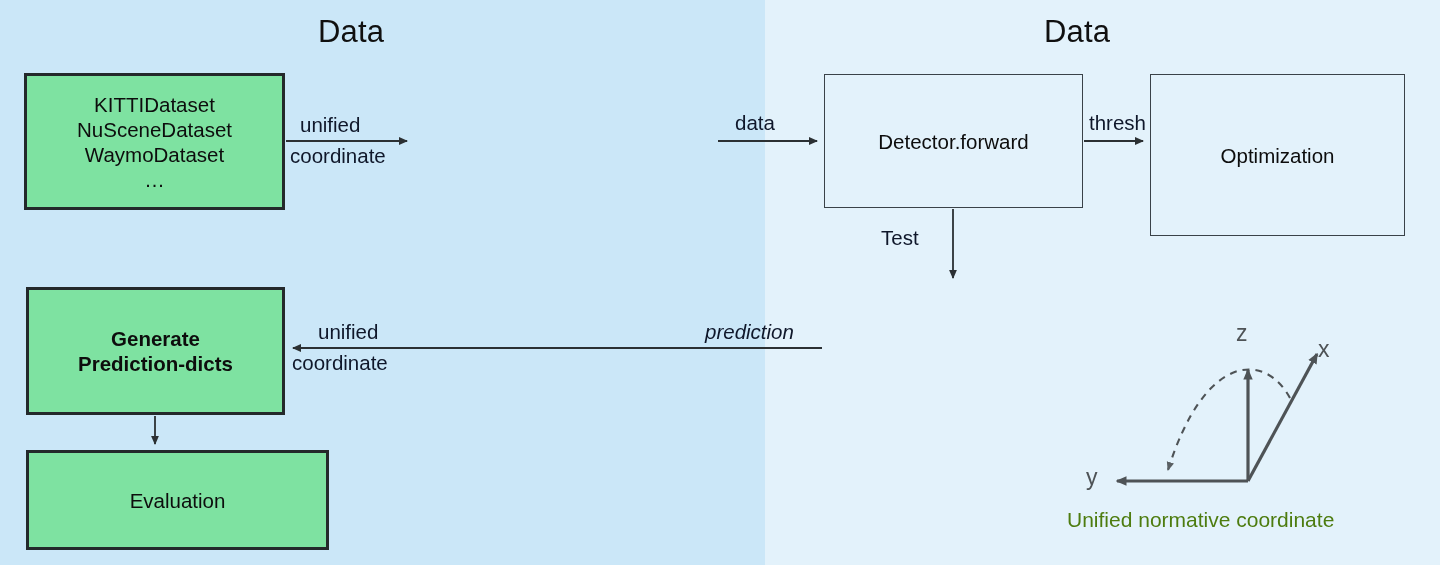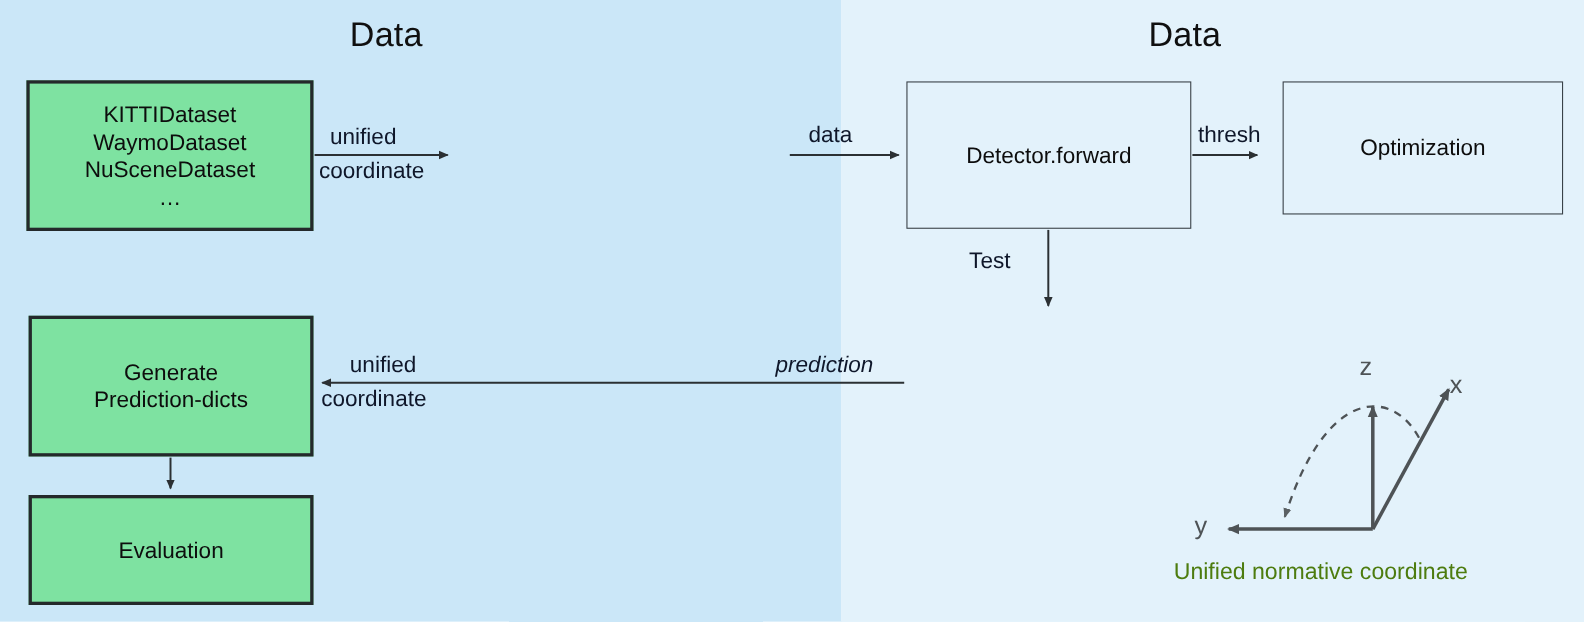--- a/index.html
+++ b/index.html
@@ -46,24 +46,24 @@
   .node.plain{
     background:transparent;
     border:1.8px solid #3a4248;
   }
   .node .lines{width:100%;}
   .node .lines div{white-space:nowrap;}
 
   #node-datasets{left:24px;top:73px;width:261px;height:137px;}
   #node-dataprep{left:414px;top:74px;width:303px;height:134px;}
   #node-detector{left:824px;top:74px;width:259px;height:134px;}
-  #node-optimization{left:1150px;top:74px;width:255px;height:121px;margin-left:16px;}
+  #node-optimization{left:1150px;top:74px;width:255px;height:162px;}
   #node-postproc{left:823px;top:285px;width:260px;height:128px;}
-  #node-generate{left:26px;top:287px;width:259px;height:128px;}
-  #node-evaluation{left:26px;top:450px;width:259px;height:100px;}
+  #node-generate{left:26px;top:287px;width:259px;height:128px;font-weight:bold;}
+  #node-evaluation{left:26px;top:450px;width:303px;height:100px;}
 
   svg#wires{
     position:absolute;left:0;top:0;width:1440px;height:565px;
     pointer-events:none;
   }
 
   .edge-label{
     position:absolute;
     font-size:20.5px;
     color:#0f172a;
@@ -134,22 +134,22 @@
 
     <line x1="1248" y1="481" x2="1248" y2="370" stroke="#4e5356" stroke-width="3.2" marker-end="url(#ah-gray)"></line>
     <line x1="1248" y1="481" x2="1317" y2="354" stroke="#4e5356" stroke-width="3.2" marker-end="url(#ah-gray)"></line>
     <line x1="1248" y1="481" x2="1117" y2="481" stroke="#4e5356" stroke-width="3.2" marker-end="url(#ah-gray)"></line>
     <path d="M 1290 398 C 1265 352 1205 352 1168 470" fill="none" stroke="#4e5356" stroke-width="2.1" stroke-dasharray="7 6" marker-end="url(#ah-thin)"></path>
   </svg>
 
   <div class="node green" id="node-datasets">
     <div class="lines">
       <div>KITTIDataset</div>
+      <div>NuSceneDataset</div>
       <div>WaymoDataset</div>
-      <div>NuSceneDataset</div>
       <div>…</div>
     </div>
   </div>
 
 
   <div class="node plain" id="node-detector">
     <div class="lines">
       <div>Detector.forward</div>
     </div>
   </div>

